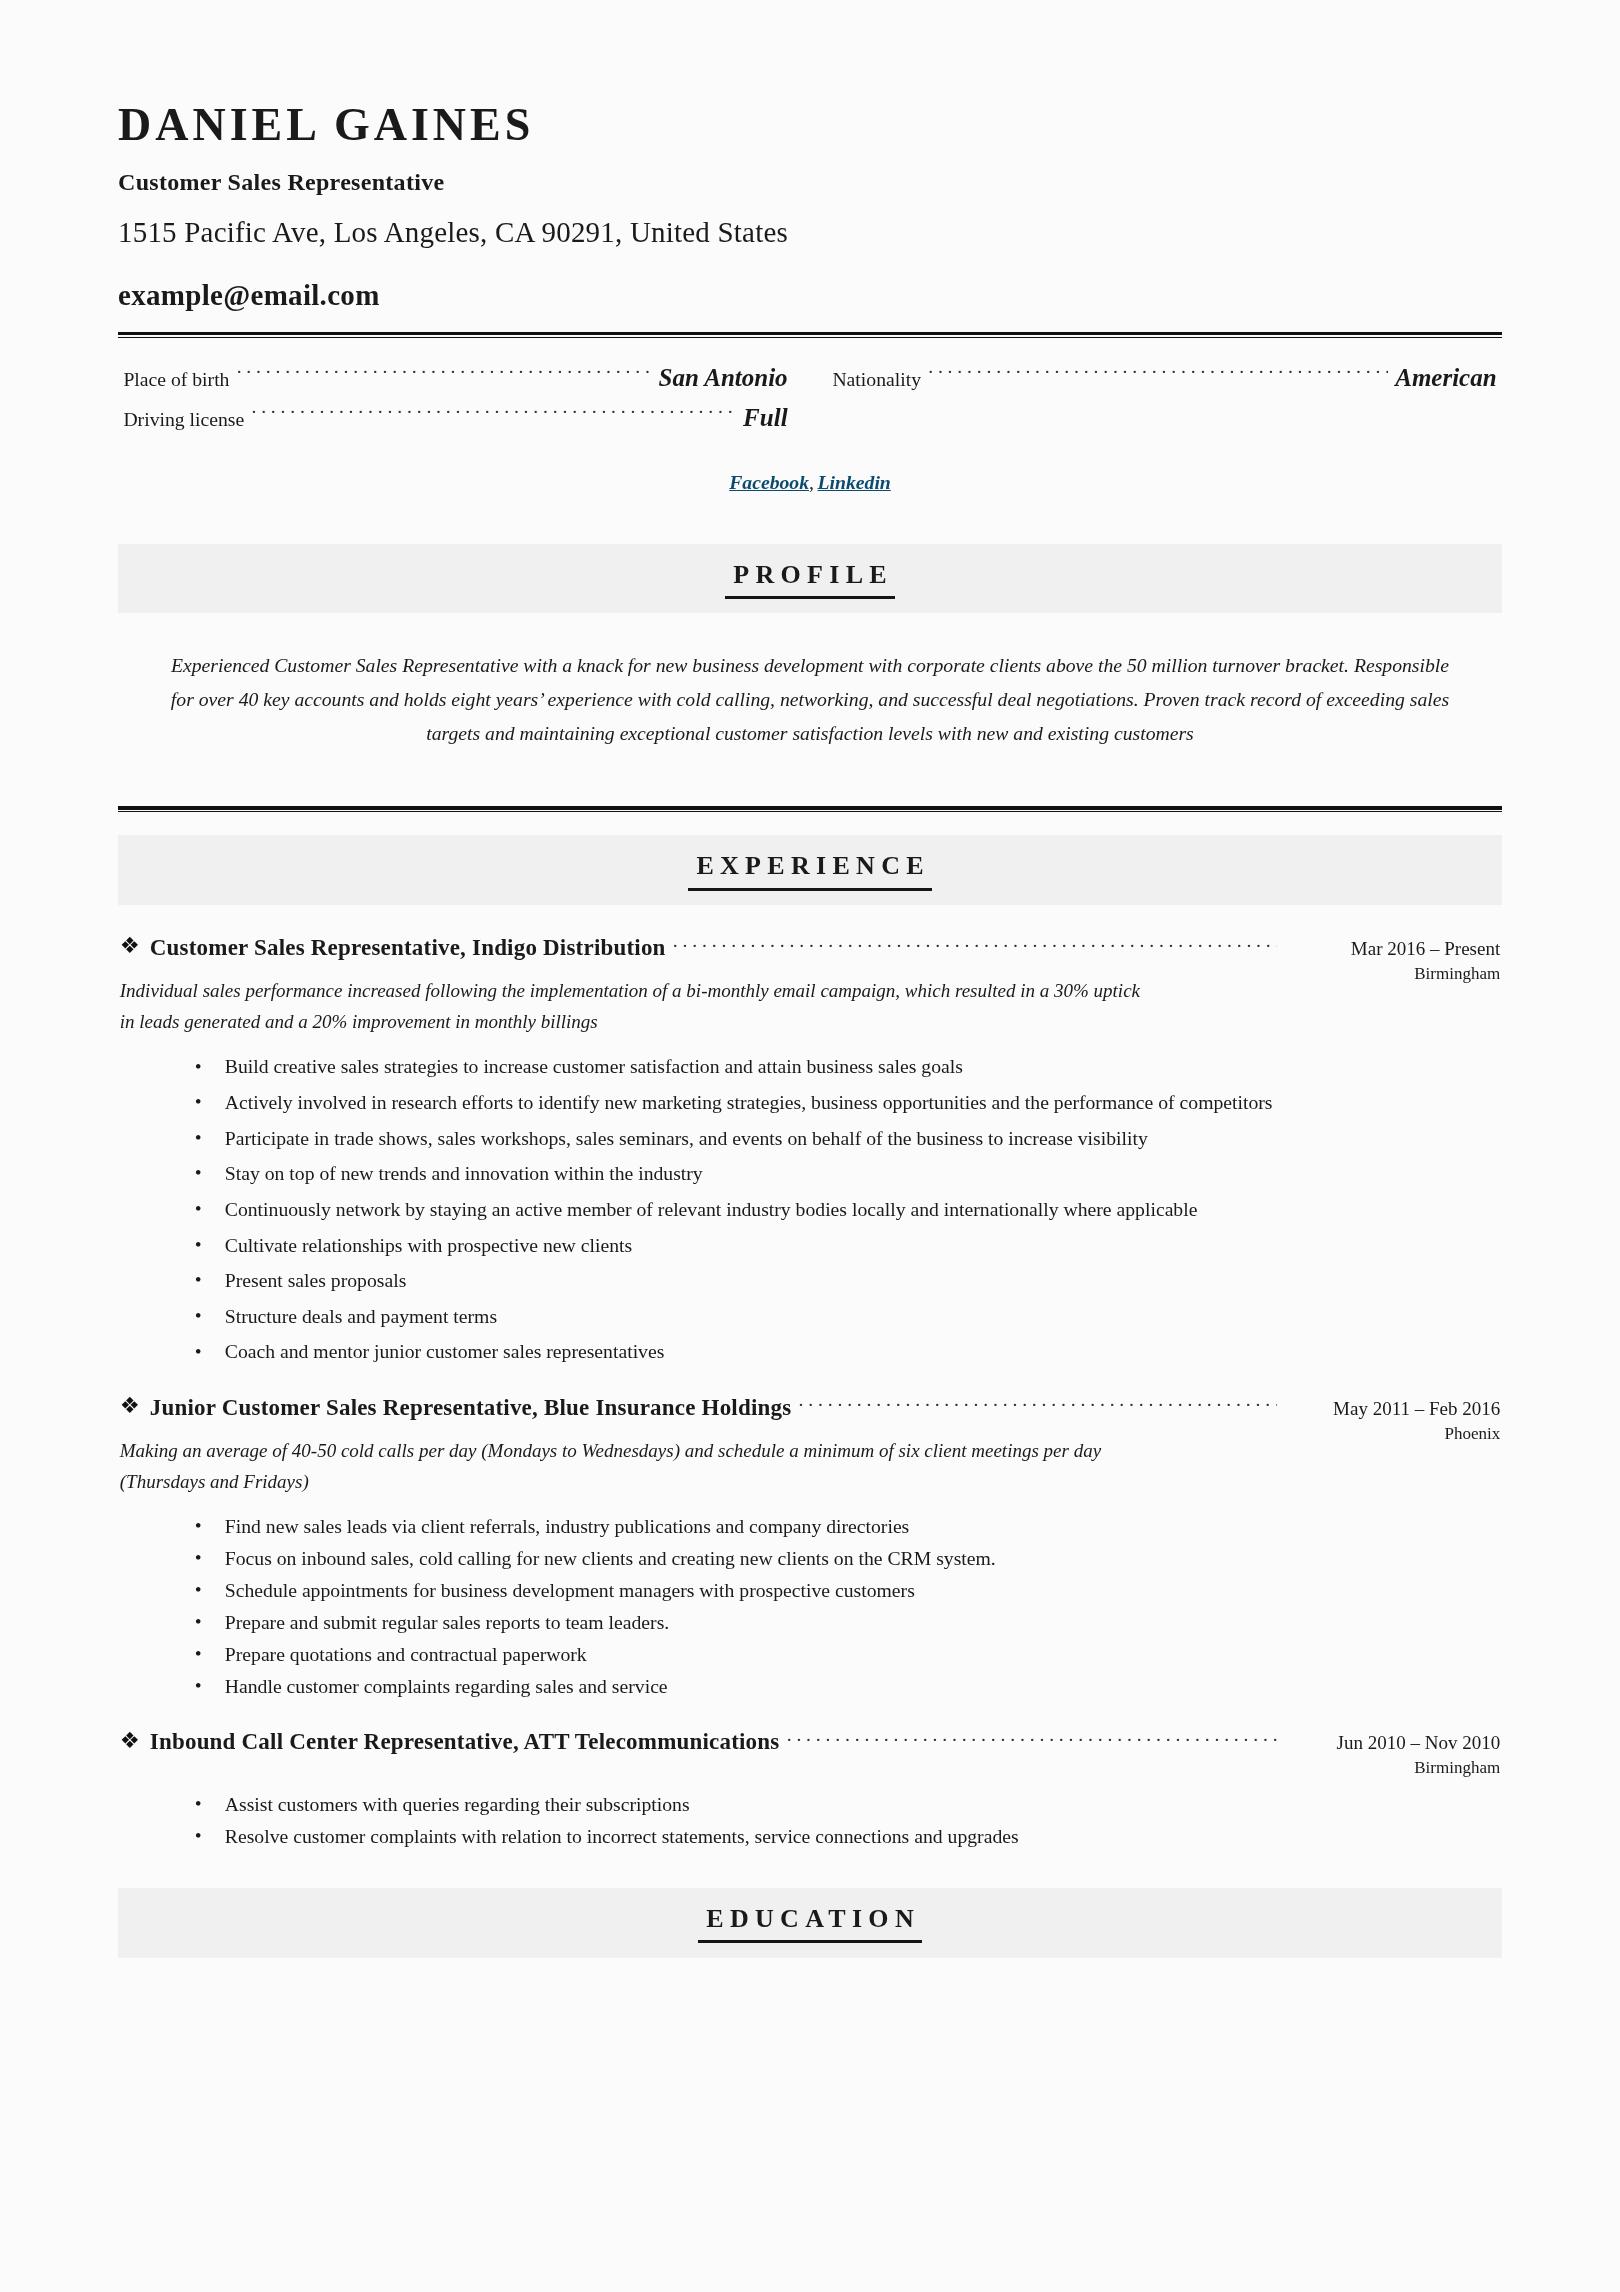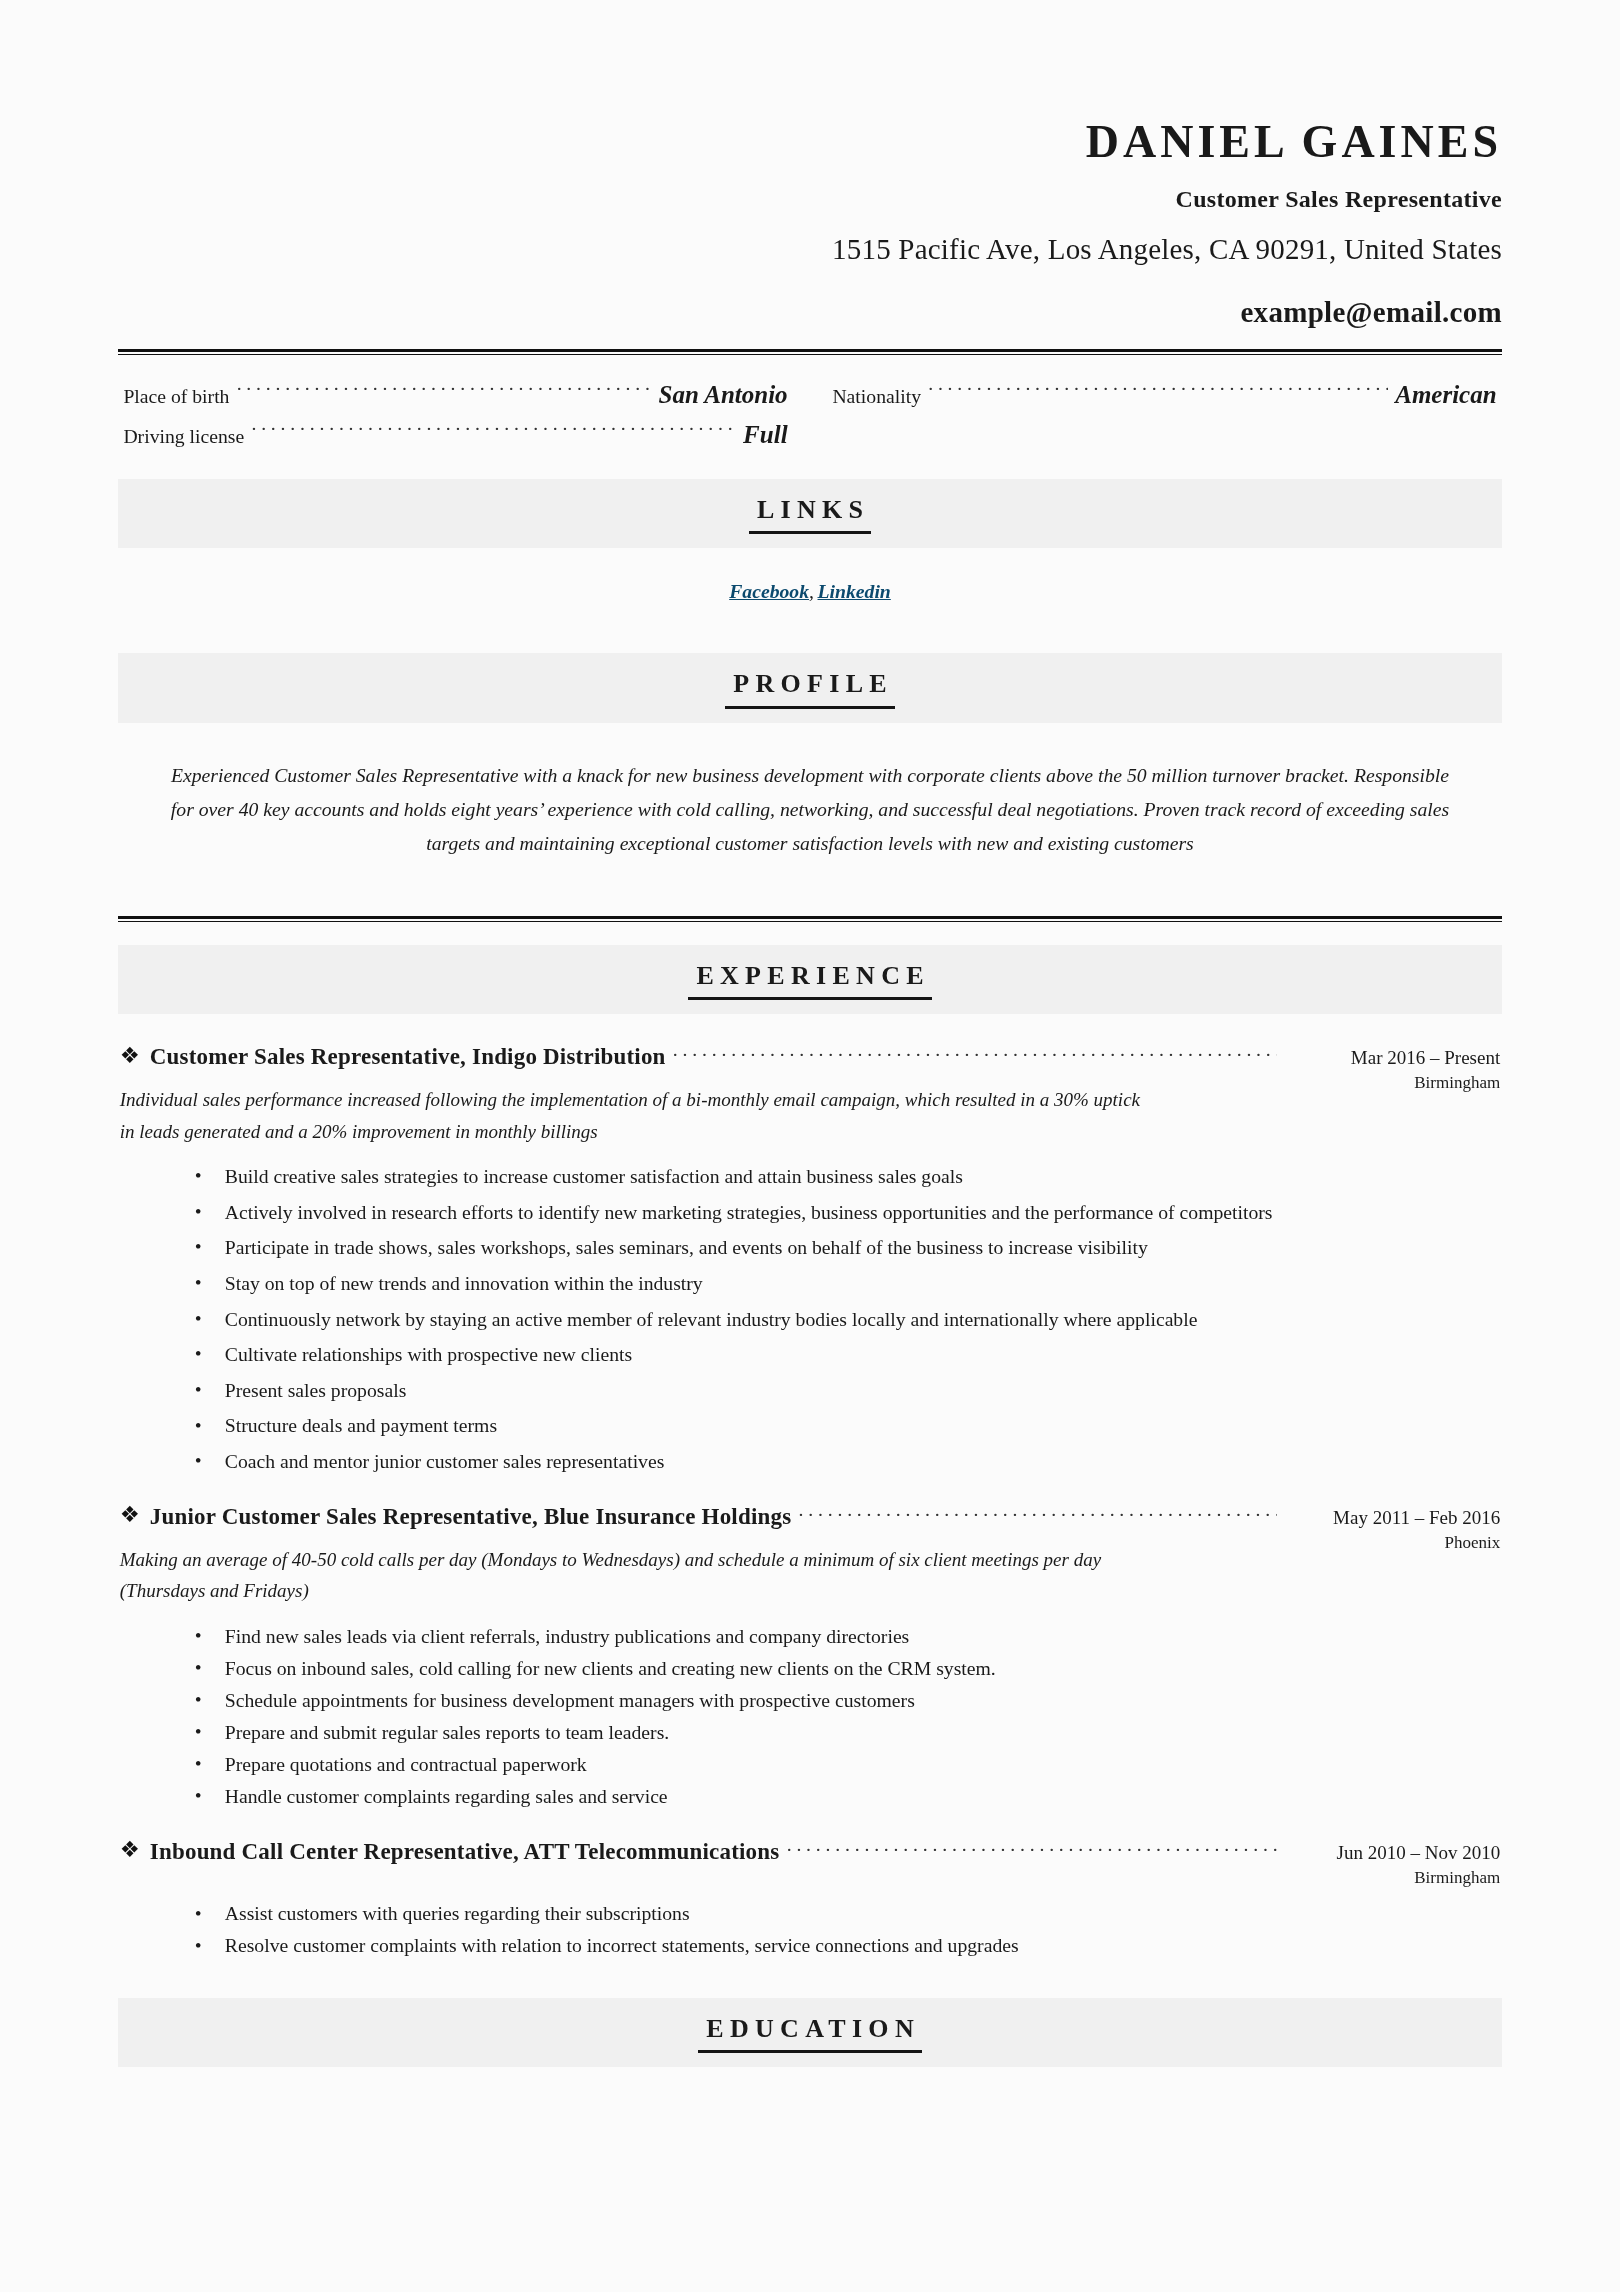--- a/index.html
+++ b/index.html
@@ -20,22 +20,21 @@
     width: 1620px;
     height: 2293px;
     background: #fbfbfb;
     box-sizing: border-box;
     padding: 0 118px;
   }
 
   
   .header {
     padding-top: 100px;
-    text-align: right;
-    margin-top: 17px;
+    text-align: left;
   }
   .full-name {
     font-size: 46px;
     font-weight: 700;
     letter-spacing: 4px;
     line-height: 1.08;
     margin: 0 0 19.7px 0;
   }
   .job-title {
     font-size: 24px;
@@ -280,23 +279,20 @@
       <span class="leader"></span>
       <span class="detail-value">American</span>
     </div>
     <div class="detail-row">
       <span class="detail-label">Driving license</span>
       <span class="leader"></span>
       <span class="detail-value">Full</span>
     </div>
   </div>
 
-  <div class="section-band">
-    <span class="section-title">LINKS</span>
-  </div>
   <div class="links-body">
     <a class="link-item" href="#">Facebook</a><span class="link-sep">,</span>
     <a class="link-item" href="#">Linkedin</a>
   </div>
 
   <div class="section-band">
     <span class="section-title">PROFILE</span>
   </div>
   <div class="profile-body">
     <p class="profile-text">Experienced Customer Sales Representative with a knack for new business development with corporate clients above the 50 million turnover bracket. Responsible for over 40 key accounts and holds eight years’ experience with cold calling, networking, and successful deal negotiations. Proven track record of exceeding sales targets and maintaining exceptional customer satisfaction levels with new and existing customers</p>

